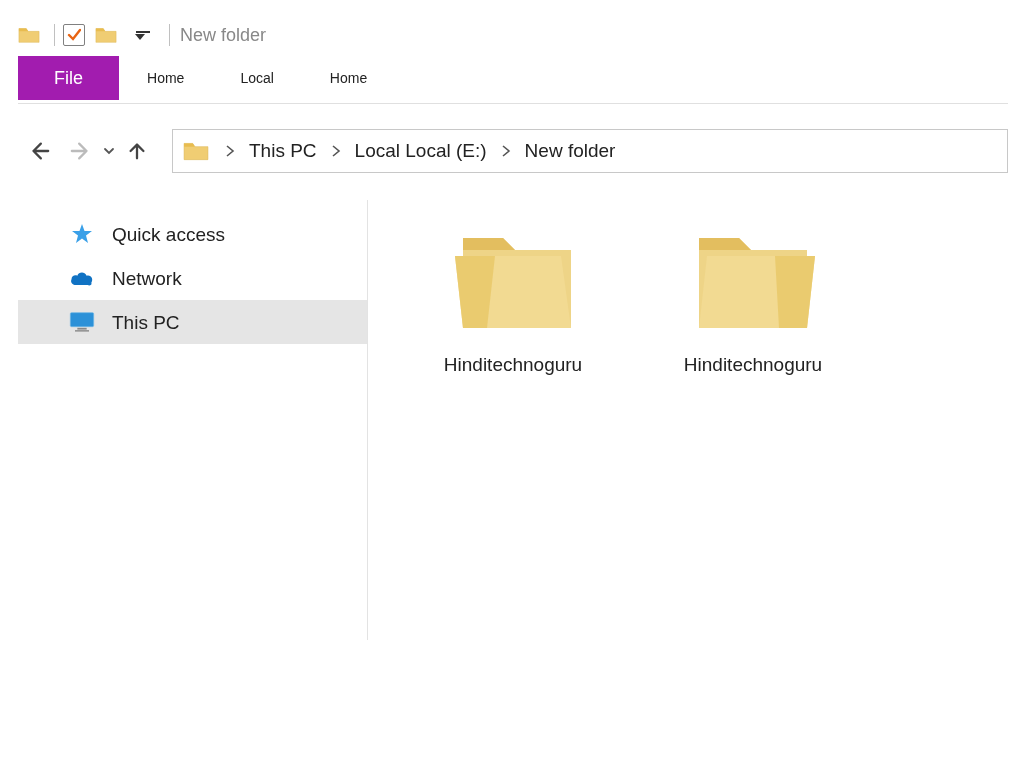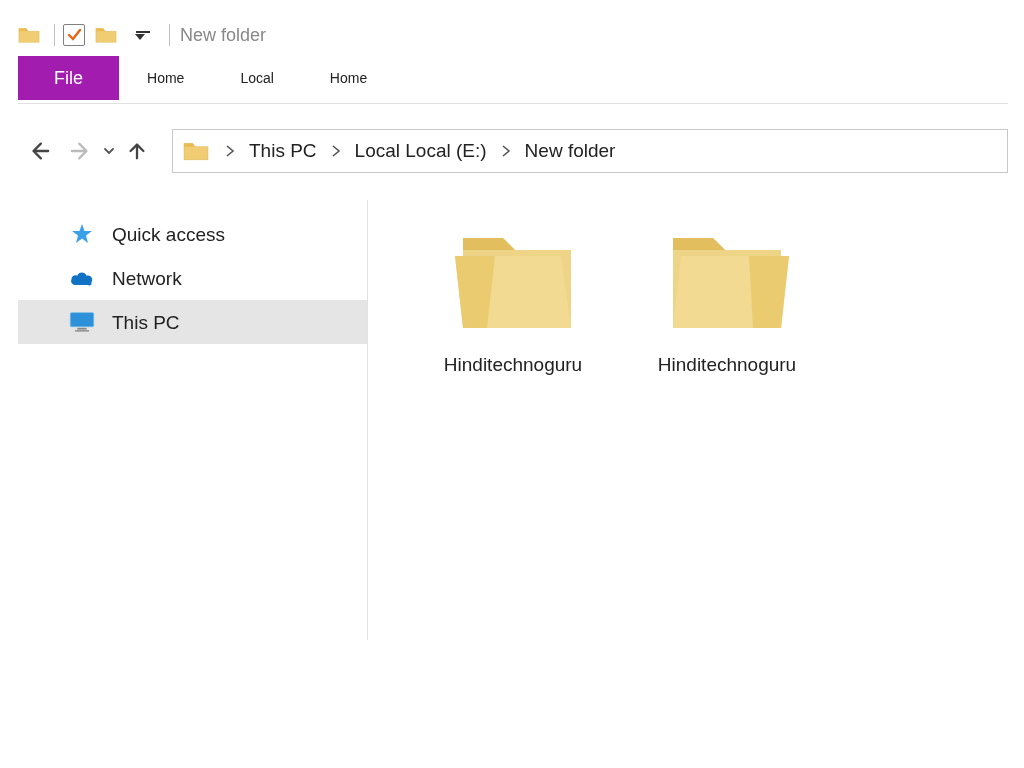--- a/index.html
+++ b/index.html
@@ -37,21 +37,21 @@
     .addr-chev { padding: 0 8px; display:flex; align-items:center; }
     .addr-chev svg { width:10px; height:14px; }
 
     
     .main { display: flex; margin-top: 24px; height: 440px; }
     .sidebar { width: 350px; border-right: 1px solid #e3e3e3; padding-top: 12px; }
     .side-item { display: flex; align-items: flex-end; padding: 10px 12px 10px 50px; font-size: 19px; color: #222; }
     .side-item.selected { background: #e5e5e5; }
     .side-icon { width: 28px; height: 24px; margin-right: 16px; display:flex; align-items:center; justify-content:center; }
 
-    .content { flex: 1; display: flex; padding: 20px 0 0 50px; gap: 24px; }
+    .content { flex: 1; display: flex; padding: 20px 0 0 50px; gap: 50px; }
     .folder-item { display:flex; flex-direction:column; align-items:center; width: 190px; }
     .big-folder { width: 140px; height: 120px; margin-bottom: 14px; }
     .folder-label { font-size: 19px; color: #222; text-align:center; }
 
     
     svg.folder { width:100%; height:100%; display:block; }
     svg.iconsm { width:100%; height:100%; display:block; }
   </style>
 </head>
 <body>

